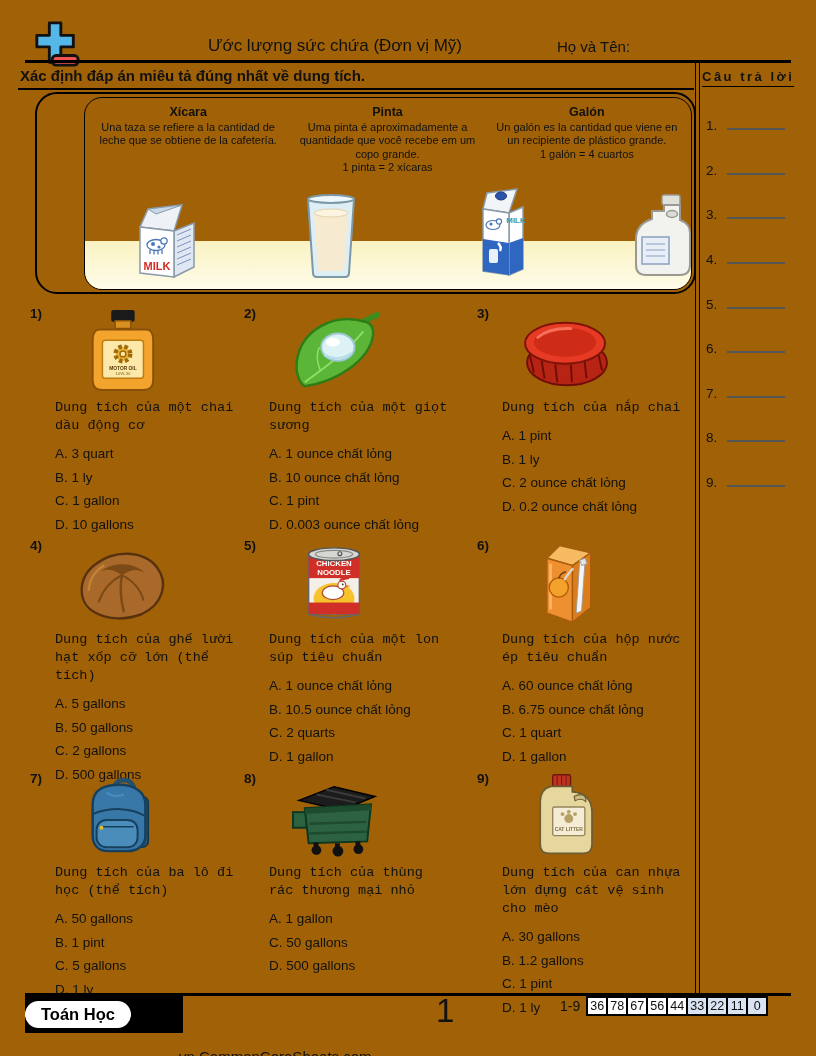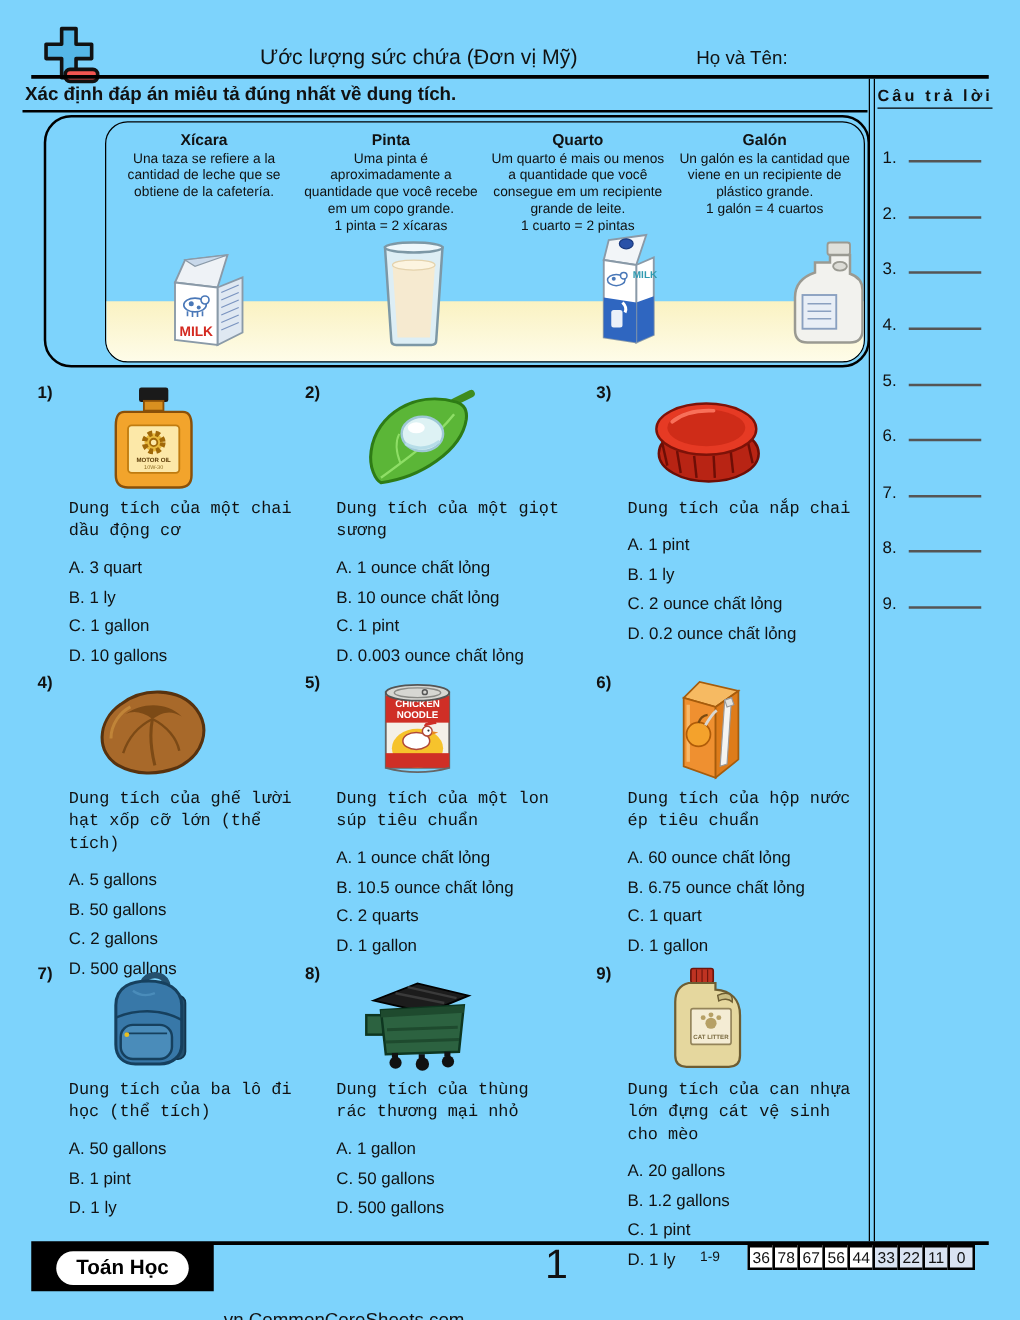--- a/index.html
+++ b/index.html
@@ -1,16 +1,16 @@
 <!DOCTYPE html>
 <html><head>
 <meta charset="utf-8">
 <style>
   html,body{margin:0;padding:0;background:#fff;}
-  .page{position:relative;width:816px;height:1056px;background:#7dd3fc;overflow:hidden;
+  .page{position:relative;width:816px;height:1056px;background:#a16207;overflow:hidden;
         font-family:"Liberation Sans",sans-serif;color:#111;}
   .abs{position:absolute;}
 
   
   .title{left:120px;top:36px;width:430px;text-align:center;font-size:17px;}
   .name-label{left:557px;top:38px;font-size:15px;}
   .hline{left:25px;top:60px;width:766px;height:3px;background:#000;}
   .instruction{left:20px;top:67px;font-size:15px;font-weight:bold;}
   .iline{left:18px;top:88px;width:676px;height:2px;background:#000;}
 
@@ -34,26 +34,26 @@
   
   .q{position:absolute;width:206px;}
   .qnum{position:absolute;left:0;top:0;font-size:13.5px;font-weight:bold;}
   .qimg{margin:2px 0 0 25px;width:130px;height:84px;display:flex;align-items:flex-end;justify-content:center;}
   .qtext{margin:7px 0 0 25px;font-size:13.5px;line-height:18px;font-family:Liberation Mono, monospace;}
   .qopts{margin:7px 0 0 25px;}
   .opt{font-size:13.5px;line-height:23.5px;white-space:nowrap;}
 
   
   .fline{left:25px;top:993px;width:766px;height:2.5px;background:#000;}
-  .fbadgebox{left:25px;top:996px;width:146px;height:37px;background:#000;display:flex;align-items:center;justify-content:center;}
+  .fbadgebox{left:25px;top:996px;width:158px;height:37px;background:#000;display:flex;align-items:center;}
   .fpill{background:#fff;border-radius:18px;padding:4px 16px;font-size:16.5px;font-weight:bold;color:#000;}
   .fsite{left:179px;top:1048px;font-size:15px;text-decoration:underline;}
   .fpage{left:436px;top:992px;font-size:33px;}
   .fscore{left:560px;top:996px;display:flex;align-items:center;}
-  .flabel{font-size:11px;margin-right:24px;}
+  .flabel{font-size:14px;margin-right:8px;}
   .scell{width:18px;height:16px;border:2px solid #000;margin-left:-2px;display:flex;align-items:center;justify-content:center;font-size:12.5px;background:#fff;}
   .scell.hl{background:#d9e3f2;}
   svg text{font-family:"Liberation Sans",sans-serif;}
 </style>
 </head>
 <body>
 
 <div class="page">
 
   <div class="abs" style="left:33px;top:20px;">
@@ -88,25 +88,20 @@
       <div class="defcols">
         <div class="defcol">
           <div class="defterm">Xícara</div>
           <div class="deftext">Una taza se refiere a la cantidad de leche que se obtiene de la cafetería.</div>
           <div class="defequiv"></div>
         </div>
         <div class="defcol">
           <div class="defterm">Pinta</div>
           <div class="deftext">Uma pinta é aproximadamente a quantidade que você recebe em um copo grande.</div>
           <div class="defequiv">1 pinta = 2 xícaras</div>
-        </div>
-        <div class="defcol">
-          <div class="defterm">Quarto</div>
-          <div class="deftext">Um quarto é mais ou menos a quantidade que você consegue em um recipiente grande de leite.</div>
-          <div class="defequiv">1 cuarto = 2 pintas</div>
         </div>
         <div class="defcol">
           <div class="defterm">Galón</div>
           <div class="deftext">Un galón es la cantidad que viene en un recipiente de plástico grande.</div>
           <div class="defequiv">1 galón = 4 cuartos</div>
         </div>
       </div>
 
       <div class="refimg" style="left:45px;">
         <svg width="74" height="80" viewBox="0 0 74 80">
@@ -335,20 +330,21 @@
         <rect x="20" y="46" width="42" height="28" rx="10" fill="#4a8cba" stroke="#16405e" stroke-width="2"></rect>
         <path d="M24 53 L58 53" stroke="#16405e" stroke-width="1.5"></path>
         <circle cx="25" cy="54" r="2" fill="#e8c020"></circle>
         <path d="M30 18 q8 6 18 2" stroke="#4a8cba" stroke-width="2" fill="none"></path>
       </svg>
     </div>
     <div class="qtext">Dung tích của ba lô đi học (thể tích)</div>
     <div class="qopts">
       <div class="opt">A. 50 gallons</div>
       <div class="opt">B. 1 pint</div>
+      <div class="opt">C. 5 gallons</div>
       <div class="opt">D. 1 ly</div>
     </div>
   </div>
 
   <div class="q" style="left:244px;top:771px;">
     <span class="qnum">8)</span>
     <div class="qimg">
       <svg width="100" height="80" viewBox="0 0 96 82">
         <polygon points="12,24 48,10 90,20 56,34" fill="#1c1c1c" stroke="#000" stroke-width="1.5"></polygon>
         <line x1="30" y1="18" x2="70" y2="26" stroke="#3a3a3a" stroke-width="2"></line>
@@ -389,21 +385,21 @@
         <rect x="22" y="38" width="36" height="32" rx="2" fill="#f4ecd4" stroke="#94845a" stroke-width="1.5"></rect>
         <circle cx="40" cy="51" r="5" fill="#b6a066"></circle>
         <circle cx="33" cy="46" r="2.2" fill="#b6a066"></circle>
           <circle cx="40" cy="43.5" r="2.2" fill="#b6a066"></circle>
           <circle cx="47" cy="46" r="2.2" fill="#b6a066"></circle>
         <text x="40" y="65" font-size="5.5" font-weight="bold" fill="#7c6c42" text-anchor="middle">CAT LITTER</text>
       </svg>
     </div>
     <div class="qtext">Dung tích của can nhựa lớn đựng cát vệ sinh cho mèo</div>
     <div class="qopts">
-      <div class="opt">A. 20 gallons</div>
+      <div class="opt">A. 30 gallons</div>
       <div class="opt">B. 1.2 gallons</div>
       <div class="opt">C. 1 pint</div>
       <div class="opt">D. 1 ly</div>
     </div>
   </div>
 
   <div class="abs fline"></div>
   <div class="abs fbadgebox">
     <div class="fpill">Toán Học</div>
   </div>

